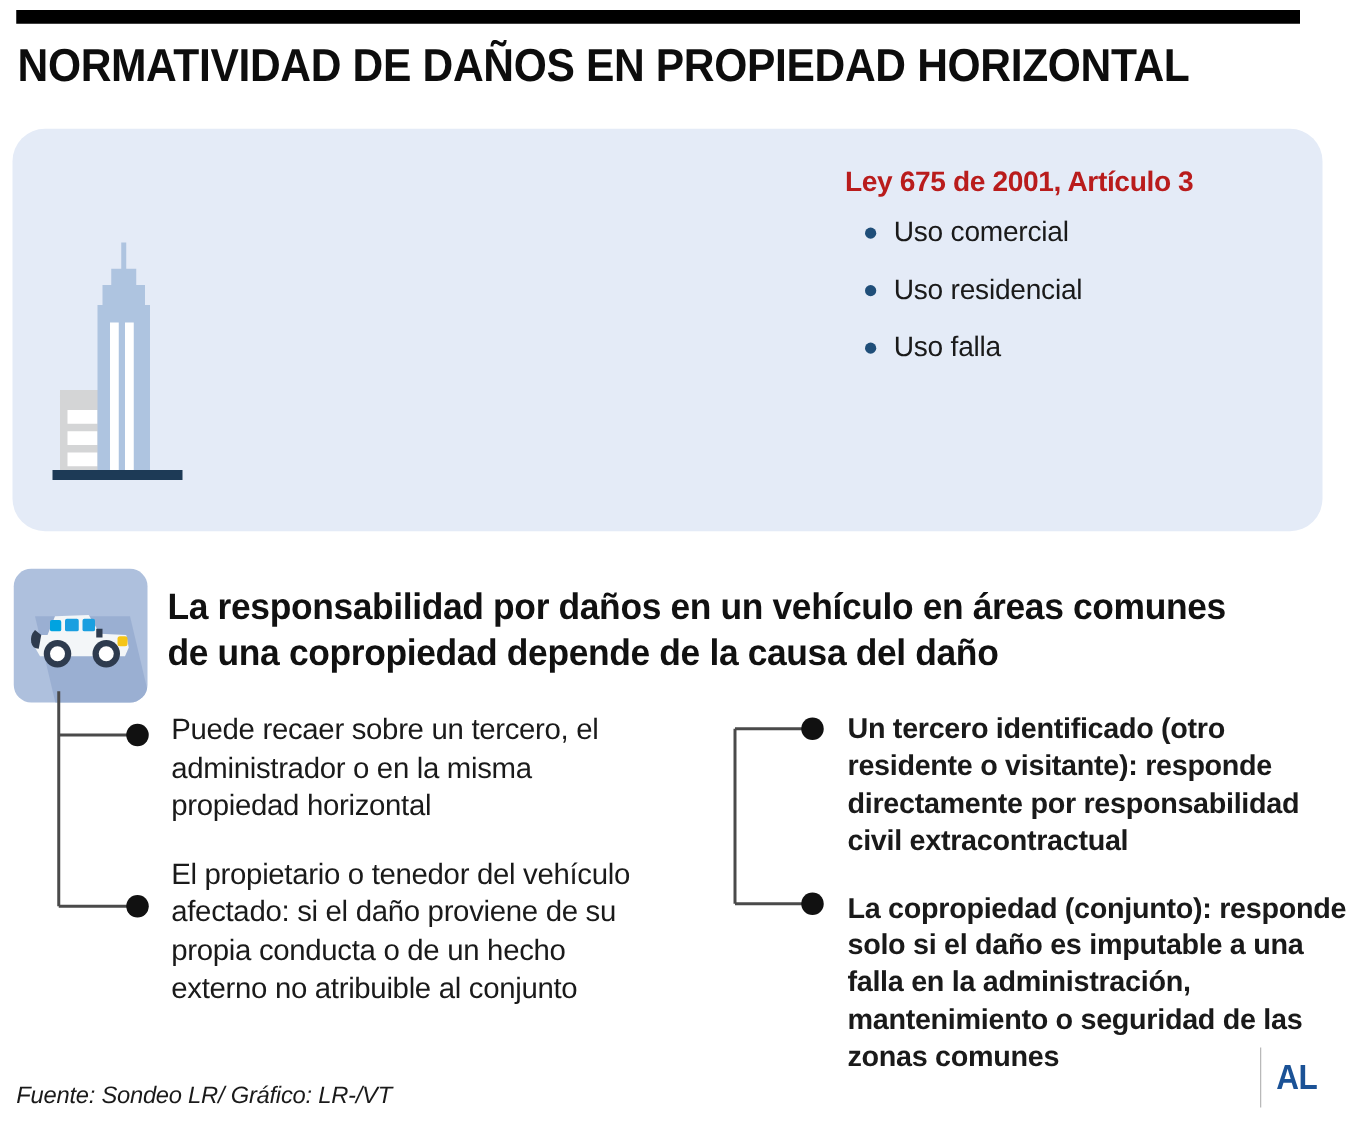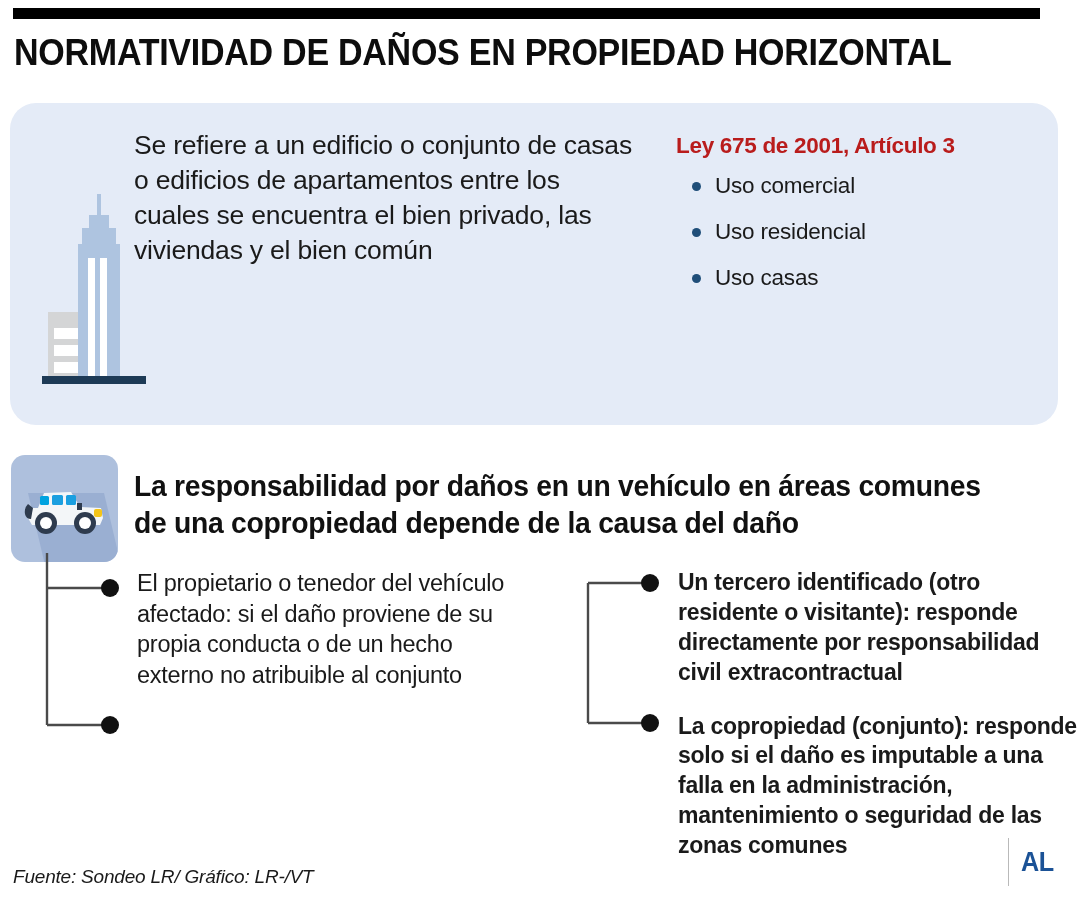--- a/index.html
+++ b/index.html
@@ -234,37 +234,36 @@
   <rect x="55" y="27" width="20" height="16" fill="#aec4e0"></rect>
   <rect x="63" y="6" width="4" height="24" fill="#aec4e0"></rect>
 
   <rect x="54" y="70" width="7" height="120" fill="#ffffff"></rect>
   <rect x="66" y="70" width="7" height="120" fill="#ffffff"></rect>
 
   <rect x="8" y="188" width="104" height="8" fill="#1d3a56"></rect>
 </svg>
 
 <div id="panel-left">
-  <div class="body">Se refiere a un edificio o conjunto de casas o edificios de apartamentos entre los cuales se encuentra el bien privado, las viviendas y el bien común</div>
 </div>
 
 <div id="panel-right">
   <div class="head">Ley 675 de 2001, Artículo 3</div>
   <ul>
     <li>
       <span class="dot"></span>
       <span>Uso comercial</span>
     </li>
     <li>
       <span class="dot"></span>
       <span>Uso residencial</span>
     </li>
     <li>
       <span class="dot"></span>
-      <span>Uso casas</span>
+      <span>Uso falla</span>
     </li>
   </ul>
 </div>
 
 <svg id="car-icon" viewBox="0 0 113 113">
   <defs>
     <clipPath id="tileClip">
         <rect x="3" y="3" width="107" height="107" rx="14"></rect>
       </clipPath>
   </defs>
@@ -302,20 +301,21 @@
   <circle cx="110" cy="285" r="9" fill="#111111"></circle>
 
   <path d="M588 143 L588 283" stroke="#4a4a4a" stroke-width="2.4" fill="none"></path>
   <path d="M588 143 L648 143" stroke="#4a4a4a" stroke-width="2.4" fill="none"></path>
   <path d="M588 283 L648 283" stroke="#4a4a4a" stroke-width="2.4" fill="none"></path>
   <circle cx="650" cy="143" r="9" fill="#111111"></circle>
   <circle cx="650" cy="283" r="9" fill="#111111"></circle>
 </svg>
 
 <div id="bottom-left" class="bottom-col">
+  <div class="bullet-item">Puede recaer sobre un tercero, el administrador o en la misma propiedad horizontal</div>
   <div class="bullet-item">El propietario o tenedor del vehículo afectado: si el daño proviene de su propia conducta o de un hecho externo no atribuible al conjunto</div>
 </div>
 
 <div id="bottom-right" class="bottom-col">
   <div class="bullet-item">Un tercero identificado (otro residente o visitante): responde directamente por responsabilidad civil extracontractual</div>
   <div class="bullet-item">La copropiedad (conjunto): responde solo si el daño es imputable a una falla en la administración, mantenimiento o seguridad de las zonas comunes</div>
 </div>
 
 <div id="source-note">Fuente: Sondeo LR/ Gráfico: LR-/VT</div>
 <div id="footer-divider"></div>

